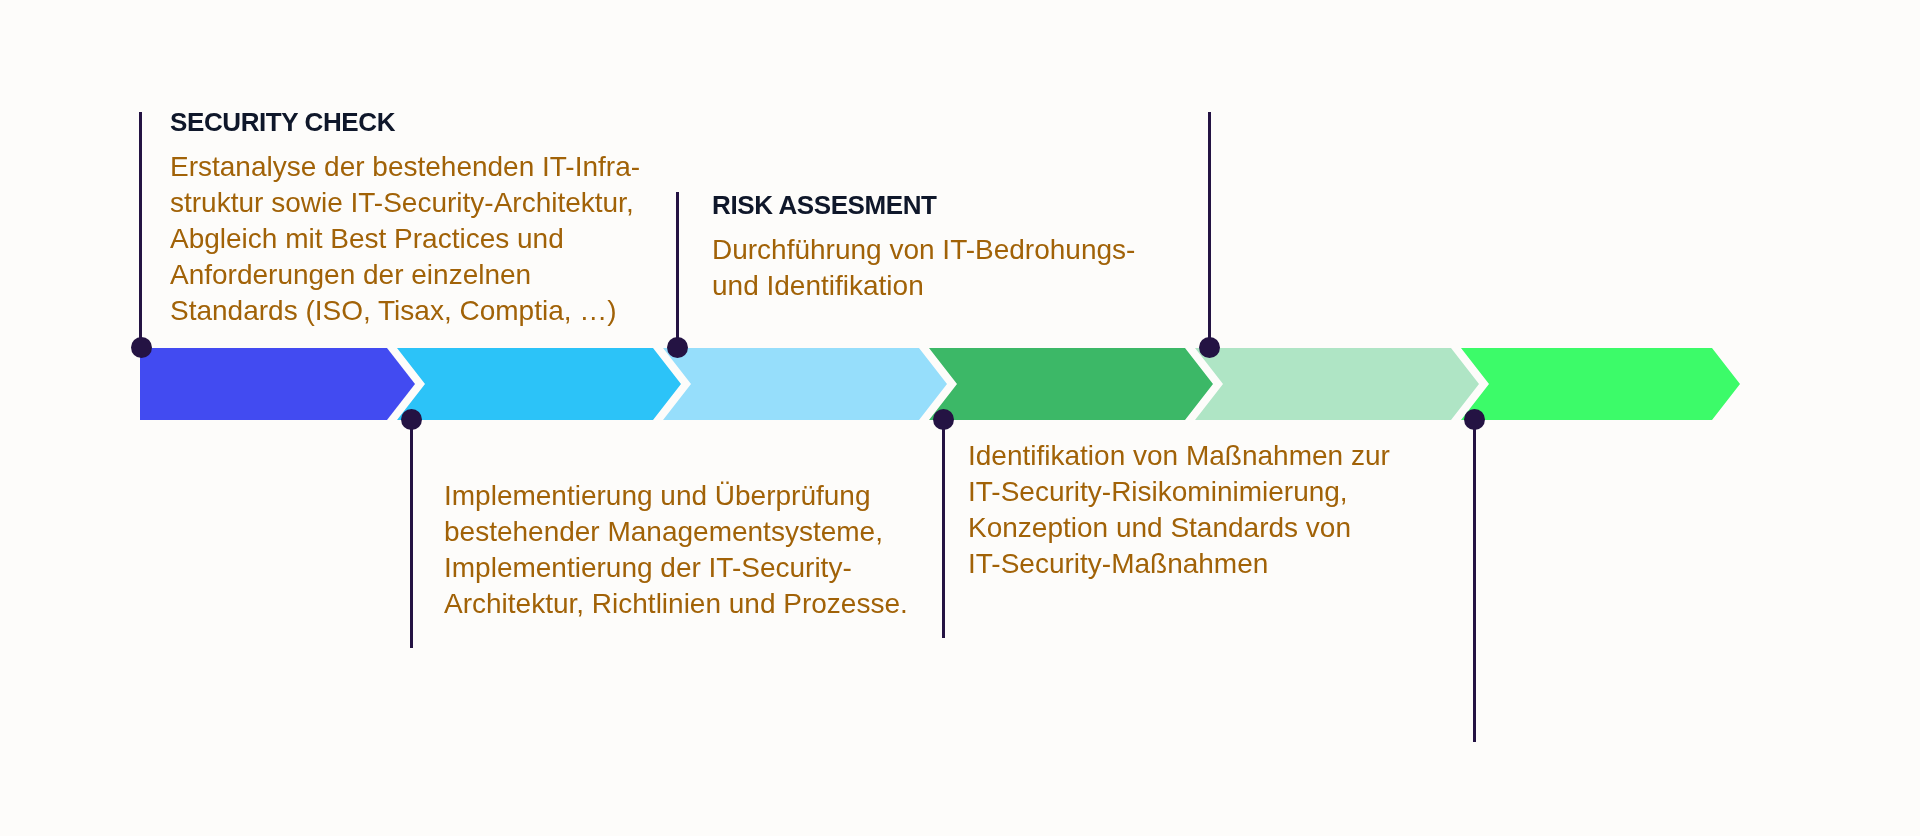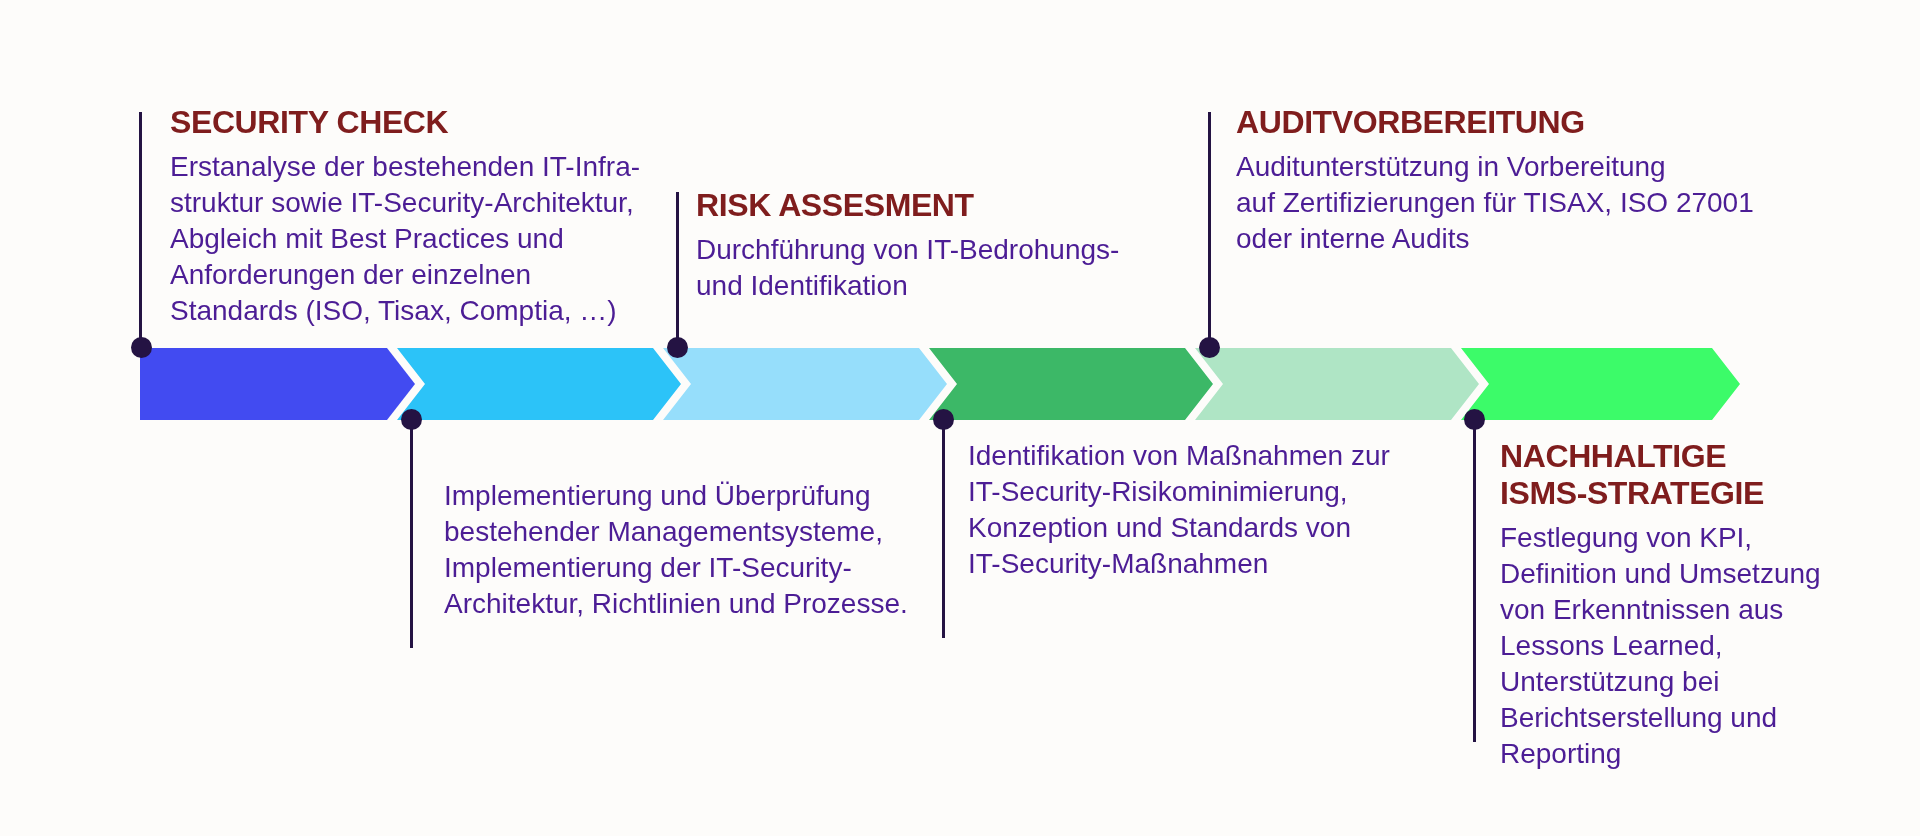--- a/index.html
+++ b/index.html
@@ -60,37 +60,37 @@
   .dot-audit  { left: 1199px; top: 337px; }
   .line-nach  { left: 1473px; top: 420px; height: 322px; }
   .dot-nach   { left: 1464px; top: 409px; }
 
   
   .step-label {
     position: absolute;
   }
   .step-label h3 {
     margin: 0 0 8px 0;
-    font-size: 32px;
+    font-size: 26px;
     line-height: 37px;
     font-weight: bold;
     letter-spacing: -0.4px;
-    color: #7f1d1d;
+    color: #0f172a;
     white-space: pre-line;
   }
   .step-label p {
     margin: 0;
     font-size: 28px;
     line-height: 36px;
     font-weight: normal;
-    color: #4c1d95;
+    color: #a16207;
     white-space: pre-line;
   }
   .lbl-sec   { left: 170px;  top: 104px; width: 560px; }
-  .lbl-risk  { left: 696px;  top: 187px; width: 560px; }
+  .lbl-risk  { left: 712px;  top: 187px; width: 560px; }
   .lbl-audit { left: 1236px; top: 104px; width: 600px; }
   .lbl-impl  { left: 444px;  top: 478px; width: 560px; }
   .lbl-erh   { left: 968px;  top: 438px; width: 560px; }
   .lbl-nach  { left: 1500px; top: 438px; width: 420px; }
 </style>
 </head>
 <body>
 
 <div class="canvas">
 
@@ -122,46 +122,29 @@
 Anforderungen der einzelnen
 Standards (ISO, Tisax, Comptia, …)</p>
   </div>
 
   <div class="step-label lbl-risk">
     <h3>RISK ASSESMENT</h3>
     <p>Durchführung von IT-Bedrohungs-
 und Identifikation</p>
   </div>
 
-  <div class="step-label lbl-audit">
-    <h3>AUDITVORBEREITUNG</h3>
-    <p>Auditunterstützung in Vorbereitung
-auf Zertifizierungen für TISAX, ISO 27001
-oder interne Audits</p>
-  </div>
 
   <div class="step-label lbl-impl">
     <p>Implementierung und Überprüfung
 bestehender Managementsysteme,
 Implementierung der IT-Security-
 Architektur, Richtlinien und Prozesse.</p>
   </div>
 
   <div class="step-label lbl-erh">
     <p>Identifikation von Maßnahmen zur
 IT-Security-Risikominimierung,
 Konzeption und Standards von
 IT-Security-Maßnahmen</p>
   </div>
 
-  <div class="step-label lbl-nach">
-    <h3>NACHHALTIGE
-ISMS-STRATEGIE</h3>
-    <p>Festlegung von KPI,
-Definition und Umsetzung
-von Erkenntnissen aus
-Lessons Learned,
-Unterstützung bei
-Berichtserstellung und
-Reporting</p>
-  </div>
 
 </div>
 
 </body></html>

